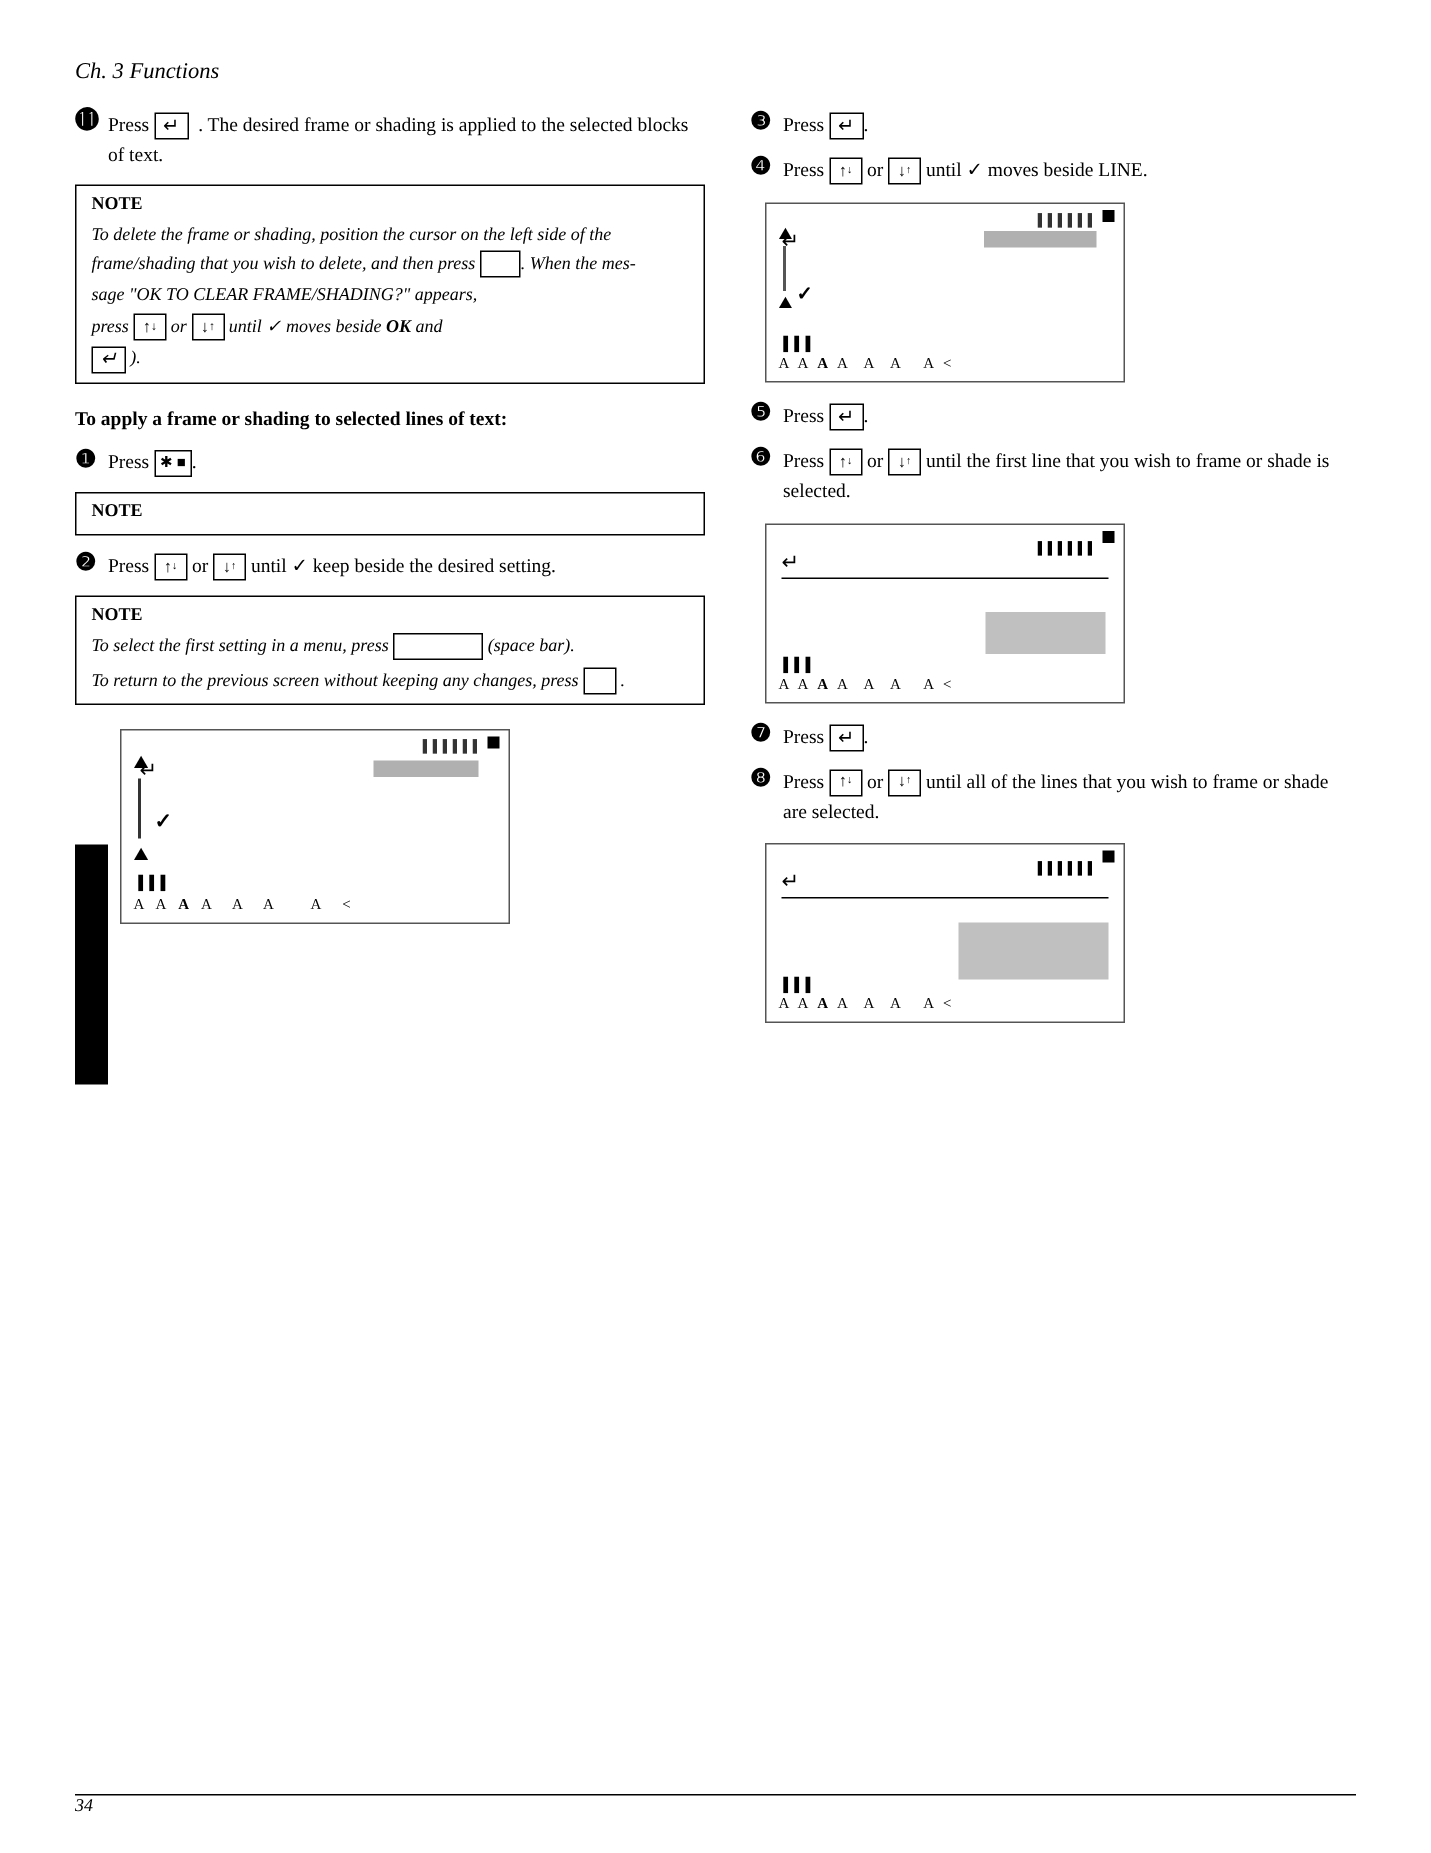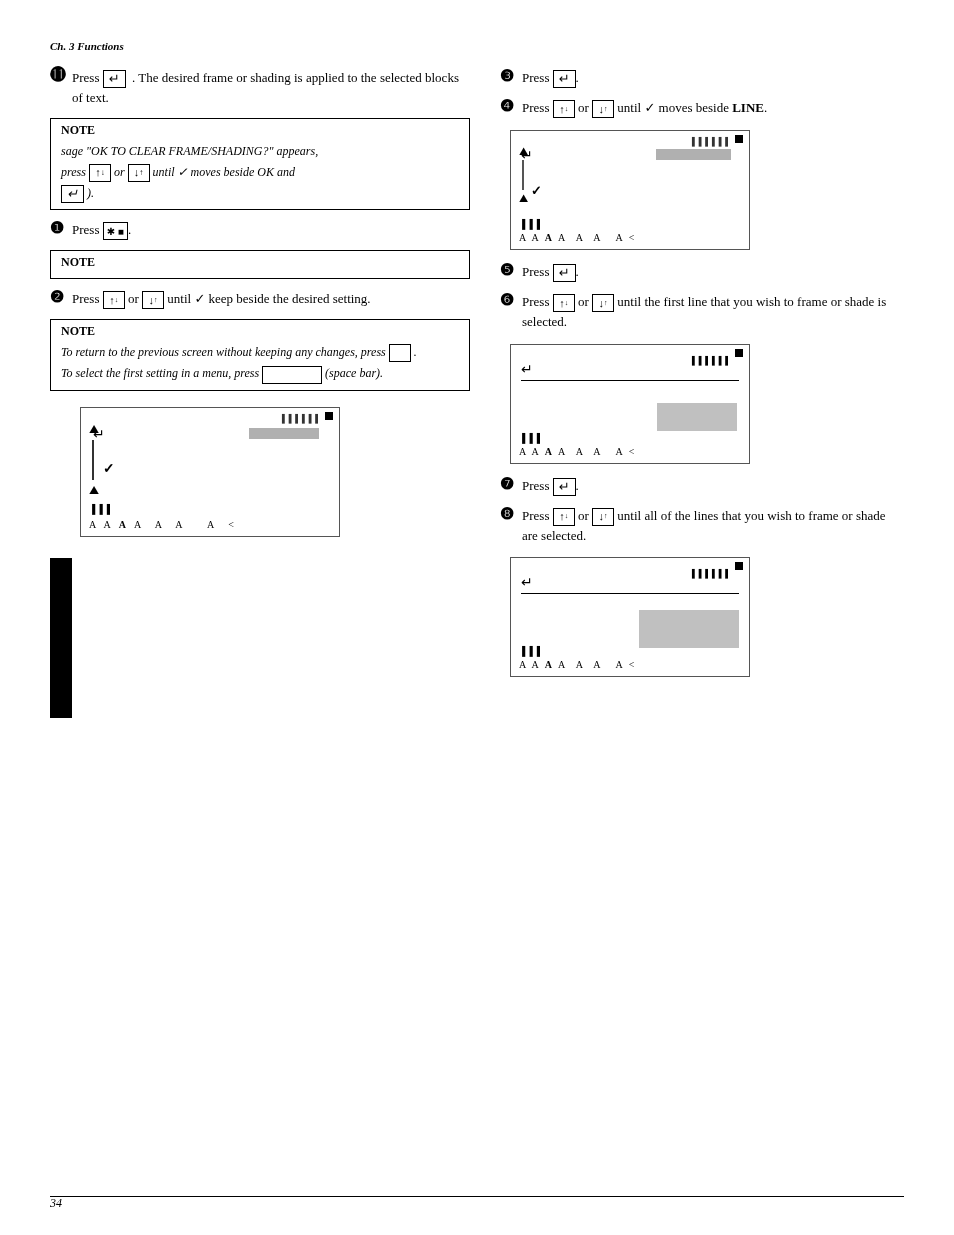--- a/index.html
+++ b/index.html
@@ -7,22 +7,22 @@
       font-family: 'Times New Roman', Times, serif;
       font-size: 13px;
       background: #fff;
       color: #000;
       width: 954px;
       min-height: 1235px;
       padding: 40px 50px 40px 50px;
     }
     .chapter-title {
       font-style: italic;
-      font-weight: bold;
-      font-size: 11px;
+      font-weight: normal;
+      font-size: 15px;
       margin-bottom: 16px;
     }
     .page-layout {
       display: flex;
       gap: 30px;
     }
     .left-col {
       width: 420px;
       flex-shrink: 0;
     }
@@ -55,21 +55,21 @@
       font-weight: bold;
       font-size: 12px;
       margin-bottom: 4px;
     }
     .note-box p {
       font-style: italic;
       line-height: 1.6;
       margin-bottom: 2px;
     }
     .note-box .bold {
-      font-weight: normal;
+      font-weight: bold;
       font-style: italic;
     }
     .kbd {
       display: inline-flex;
       align-items: center;
       justify-content: center;
       border: 1px solid #000;
       padding: 1px 5px;
       font-size: 11px;
       font-family: Arial, sans-serif;
@@ -148,21 +148,21 @@
       font-size: 9px;
       letter-spacing: 1px;
     }
     .screen-img .bottom-letters {
       position: absolute;
       bottom: 6px;
       left: 8px;
       font-size: 10px;
       letter-spacing: 3px;
     }
-    .inline-bold { font-weight: bold; }
+    .inline-bold { font-weight: normal; }
     .page-num {
       position: absolute;
       bottom: 24px;
       left: 50px;
       font-size: 12px;
       font-style: italic;
     }
     .page-line {
       position: absolute;
       bottom: 38px;
@@ -195,30 +195,34 @@
       <span class="step-content">
         <span>Press</span>
         <span class="kbd kbd-return">↵</span>
         &nbsp;<span>. The desired frame or shading is applied to the selected blocks of text.</span>
       </span>
     </div>
 
     <div class="note-box">
       <div class="note-title">NOTE</div>
       <p>
+        <em>To delete the frame or shading,</em> position the cursor on the left side of the frame/shading that you wish to delete, and then press <span class="kbd">&nbsp;&nbsp;&nbsp;&nbsp;&nbsp;</span>. When the mes-
+      </p>
+      <p>
         sage "OK TO CLEAR FRAME/SHADING?" appears,
       </p>
       <p>
         press <span class="kbd kbd-arrow">↑<br><small style="font-size:8px">↓</small></span> or <span class="kbd kbd-arrow">↓<br><small style="font-size:8px">↑</small></span> until ✓ moves beside <span class="bold">OK</span> and
       </p>
       <p>
         <span class="kbd kbd-return">↵</span> ).
       </p>
     </div>
 
+    <div class="section-heading">To apply a frame or shading to selected lines of text:</div>
 
     <div class="step-block">
       <span class="step-num">❶</span>
       <span class="step-content">
         <span>Press</span>
         <span class="kbd" style="font-size:10px; padding:1px 3px;">✱ ■</span>.
       </span>
     </div>
 
     <div class="note-box">
@@ -231,29 +235,29 @@
         <span>Press</span>
         <span class="kbd kbd-arrow">↑<sub style="font-size:7px">↓</sub></span>
         <span>or</span>
         <span class="kbd kbd-arrow">↓<sub style="font-size:7px">↑</sub></span>
         <span>until ✓ keep beside the desired setting.</span>
       </span>
     </div>
 
     <div class="note-box">
       <div class="note-title">NOTE</div>
+      <p>
+        <em><span>To select the first setting in a menu, press</span></em>
+        <span class="kbd" style="width:60px;">&nbsp;</span>
+        <span>(space bar).</span>
+      </p>
       <p style="margin-top:4px;">
         <em><span>To return to the previous screen without keeping any changes, press</span></em>
         <span class="kbd">&nbsp;&nbsp;&nbsp;</span>
         <span>.</span>
-      </p>
-      <p>
-        <em><span>To select the first setting in a menu, press</span></em>
-        <span class="kbd" style="width:60px;">&nbsp;</span>
-        <span>(space bar).</span>
       </p>
     </div>
 
     <div style="margin-top:16px; margin-left:30px;">
       <div class="screen-img">
         <div class="top-bar">
           <span class="top-bar-lines">▐▐▐▐▐▐</span>
         </div>
         <div class="top-corner"></div>
         <div class="enter-arrow">↵</div>

